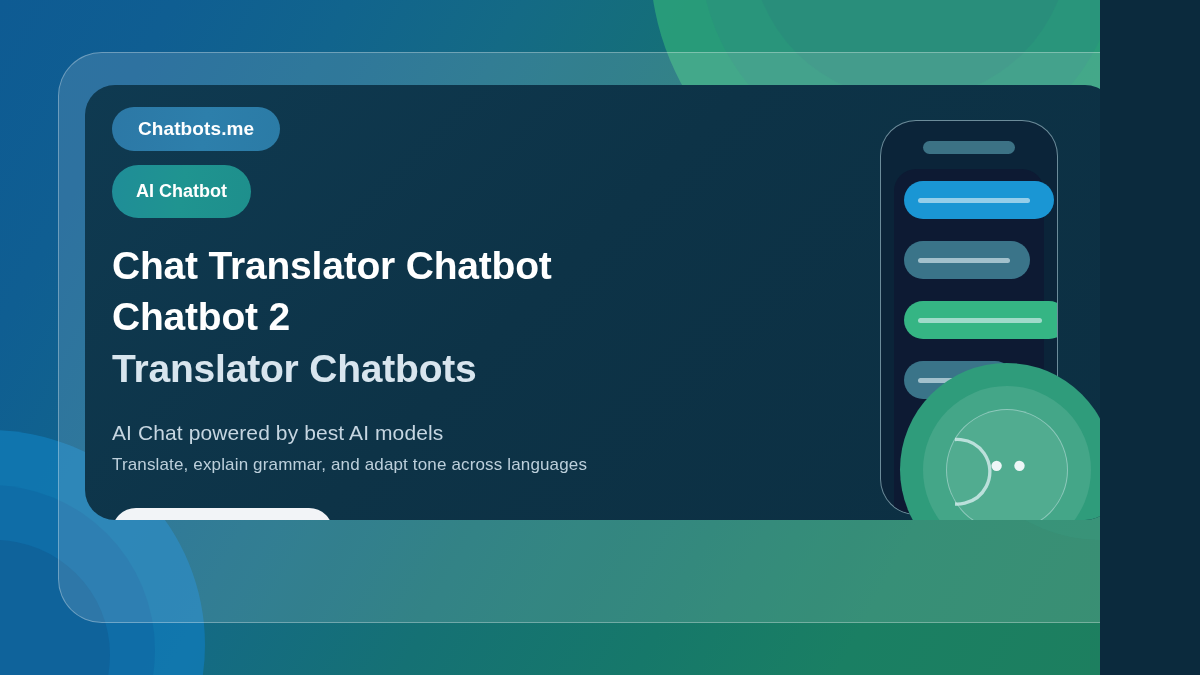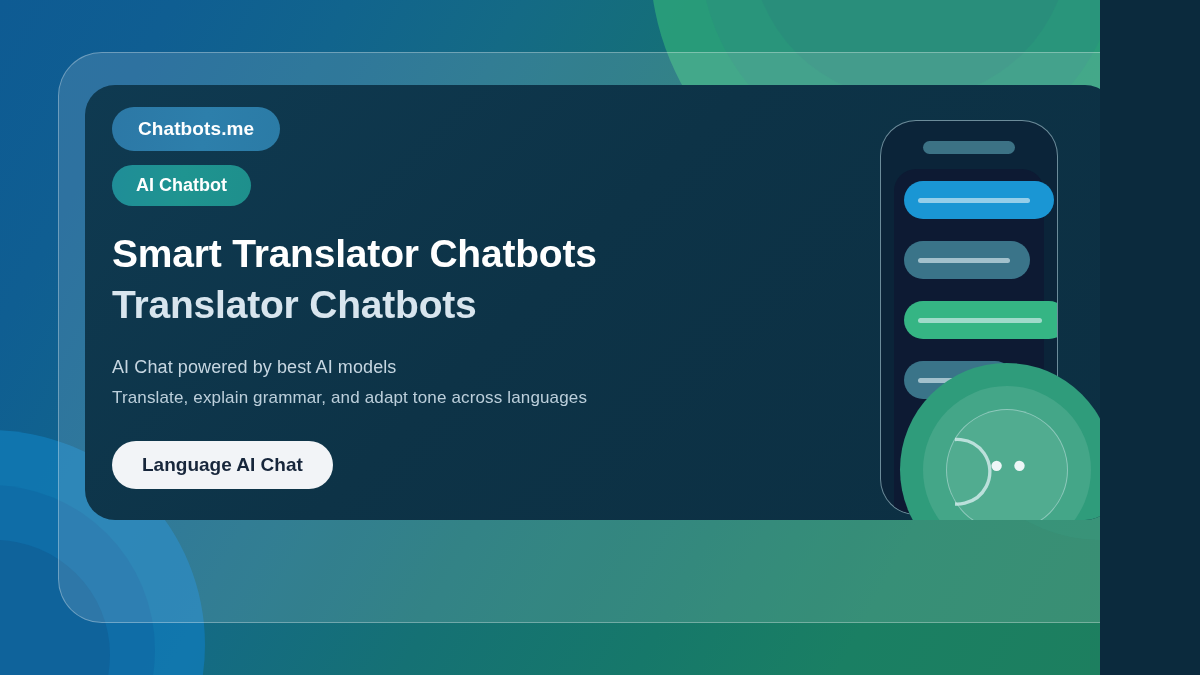--- a/index.html
+++ b/index.html
@@ -114,39 +114,39 @@
     white-space: nowrap;
   }
   #brand-badge {
     padding: 11px 26px;
     font-size: 19px;
     background: linear-gradient(100deg, #2c78a6 0%, #2d7fab 55%, #2b7ba6 100%);
     letter-spacing: .1px;
   }
   #category-badge {
     margin-top: 14px;
-    padding: 10px 24px;
+    padding: 16px 24px;
     font-size: 18px;
     background: linear-gradient(100deg, #1f8d98 0%, #1f9490 50%, #1e8f8c 100%);
     text-align: center;
   }
 
   #headline {
     margin-top: 22px;
     font-size: 39px;
     font-weight: bold;
     line-height: 1.32;
     color: #ffffff;
     letter-spacing: -.2px;
   }
   #headline .ln3 { color: #d8e5ee; }
 
   #subtitle {
     margin-top: 14px;
-    font-size: 18px;
+    font-size: 21px;
     color: #c6d6e1;
     letter-spacing: .1px;
   }
   #description {
     margin-top: 10px;
     font-size: 17px;
     color: #bccfdb;
     letter-spacing: .15px;
   }
 
@@ -263,21 +263,22 @@
 
     <div id="content">
 
       <div class="pill" id="brand-badge">Chatbots.me</div>
 
       <div>
         <div class="pill" id="category-badge">AI Chatbot</div>
       </div>
 
       <h1 id="headline">
-        <div class="ln1">Smart Translator Chatbots</div>
+        <div class="ln1">Chat Translator Chatbot</div>
+        <div class="ln2">Chatbot 2</div>
         <div class="ln3">Translator Chatbots</div>
       </h1>
 
       <div id="subtitle">AI Chat powered by best AI models</div>
       <div id="description">Translate, explain grammar, and adapt tone across languages</div>
 
       <div>
         <button id="cta-button">Language AI Chat</button>
       </div>
     </div>

